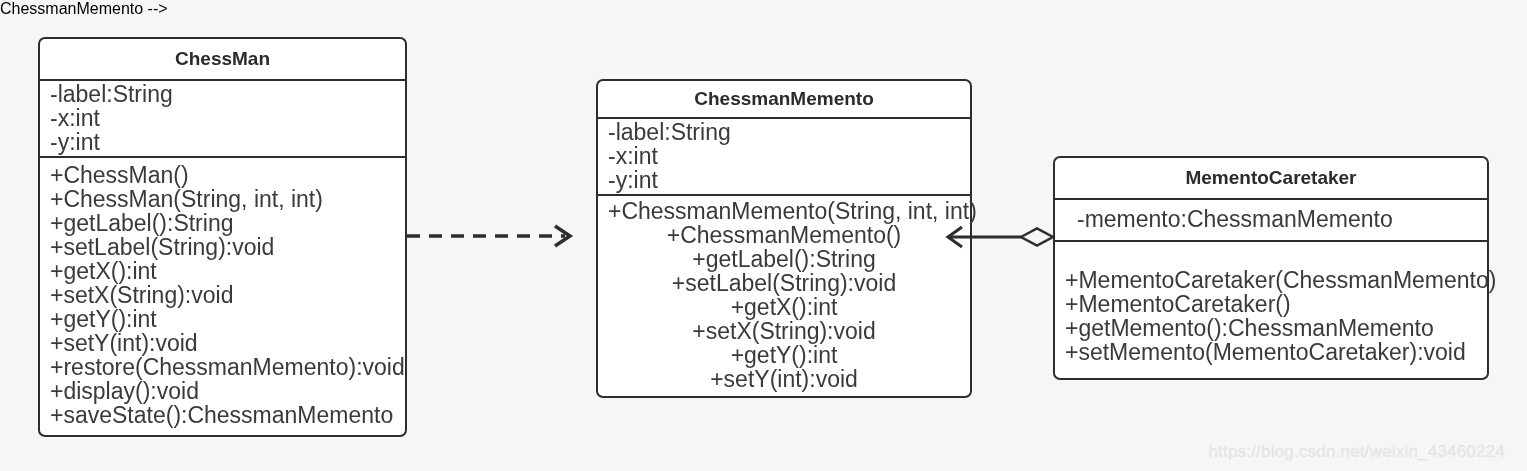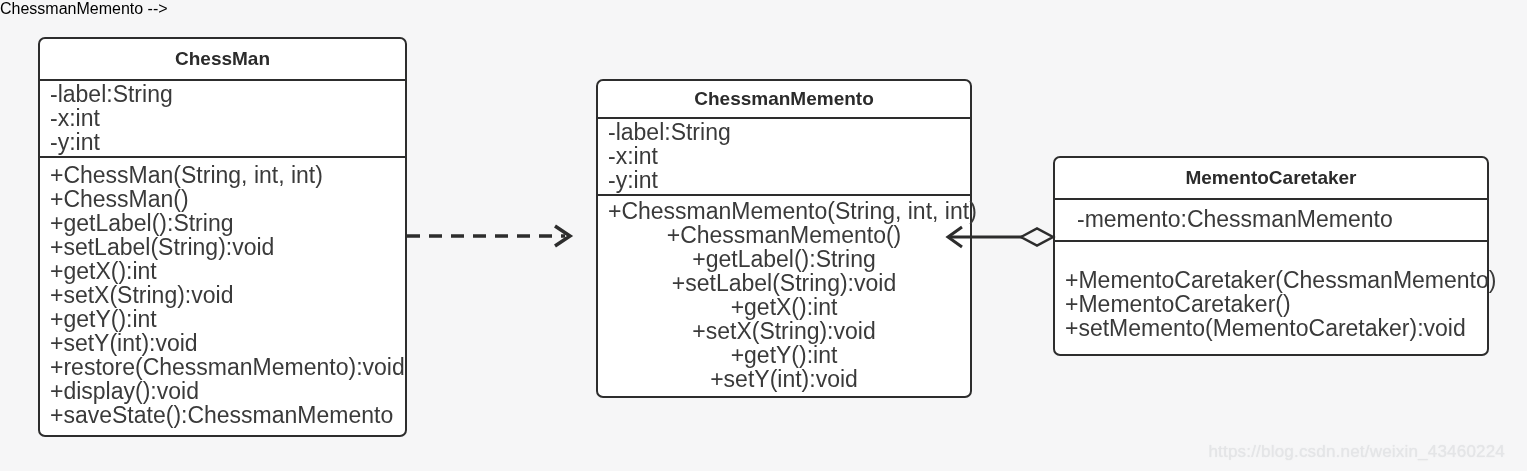--- a/index.html
+++ b/index.html
@@ -84,22 +84,22 @@
 
   
   <div class="uml-class box-chessman">
     <div class="uml-title">ChessMan</div>
     <div class="uml-attrs">
         <div class="member-line">-label:String</div>
         <div class="member-line">-x:int</div>
         <div class="member-line">-y:int</div>
       </div>
     <div class="uml-methods">
+        <div class="member-line">+ChessMan()</div>
         <div class="member-line">+ChessMan(String, int, int)</div>
-        <div class="member-line">+ChessMan()</div>
         <div class="member-line">+getLabel():String</div>
         <div class="member-line">+setLabel(String):void</div>
         <div class="member-line">+getX():int</div>
         <div class="member-line">+setX(String):void</div>
         <div class="member-line">+getY():int</div>
         <div class="member-line">+setY(int):void</div>
         <div class="member-line">+restore(ChessmanMemento):void</div>
         <div class="member-line">+display():void</div>
         <div class="member-line">+saveState():ChessmanMemento</div>
       </div>
@@ -127,20 +127,21 @@
 
   
   <div class="uml-class box-caretaker">
     <div class="uml-title">MementoCaretaker</div>
     <div class="uml-attrs">
         <div class="member-line">-memento:ChessmanMemento</div>
       </div>
     <div class="uml-methods">
         <div class="member-line">+MementoCaretaker(ChessmanMemento)</div>
         <div class="member-line">+MementoCaretaker()</div>
+        <div class="member-line">+getMemento():ChessmanMemento</div>
         <div class="member-line">+setMemento(MementoCaretaker):void</div>
       </div>
   </div>
 
    ChessmanMemento --&gt;
   <svg class="arrow-svg svg-dependency" width="170" height="30">
     <line x1="2" y1="15" x2="160" y2="15" stroke="#2d2d2d" stroke-width="3.5" stroke-dasharray="13 9"></line>
     <path d="M 150 5 L 165 15 L 150 25" fill="none" stroke="#2d2d2d" stroke-width="3.5"></path>
   </svg>
 

